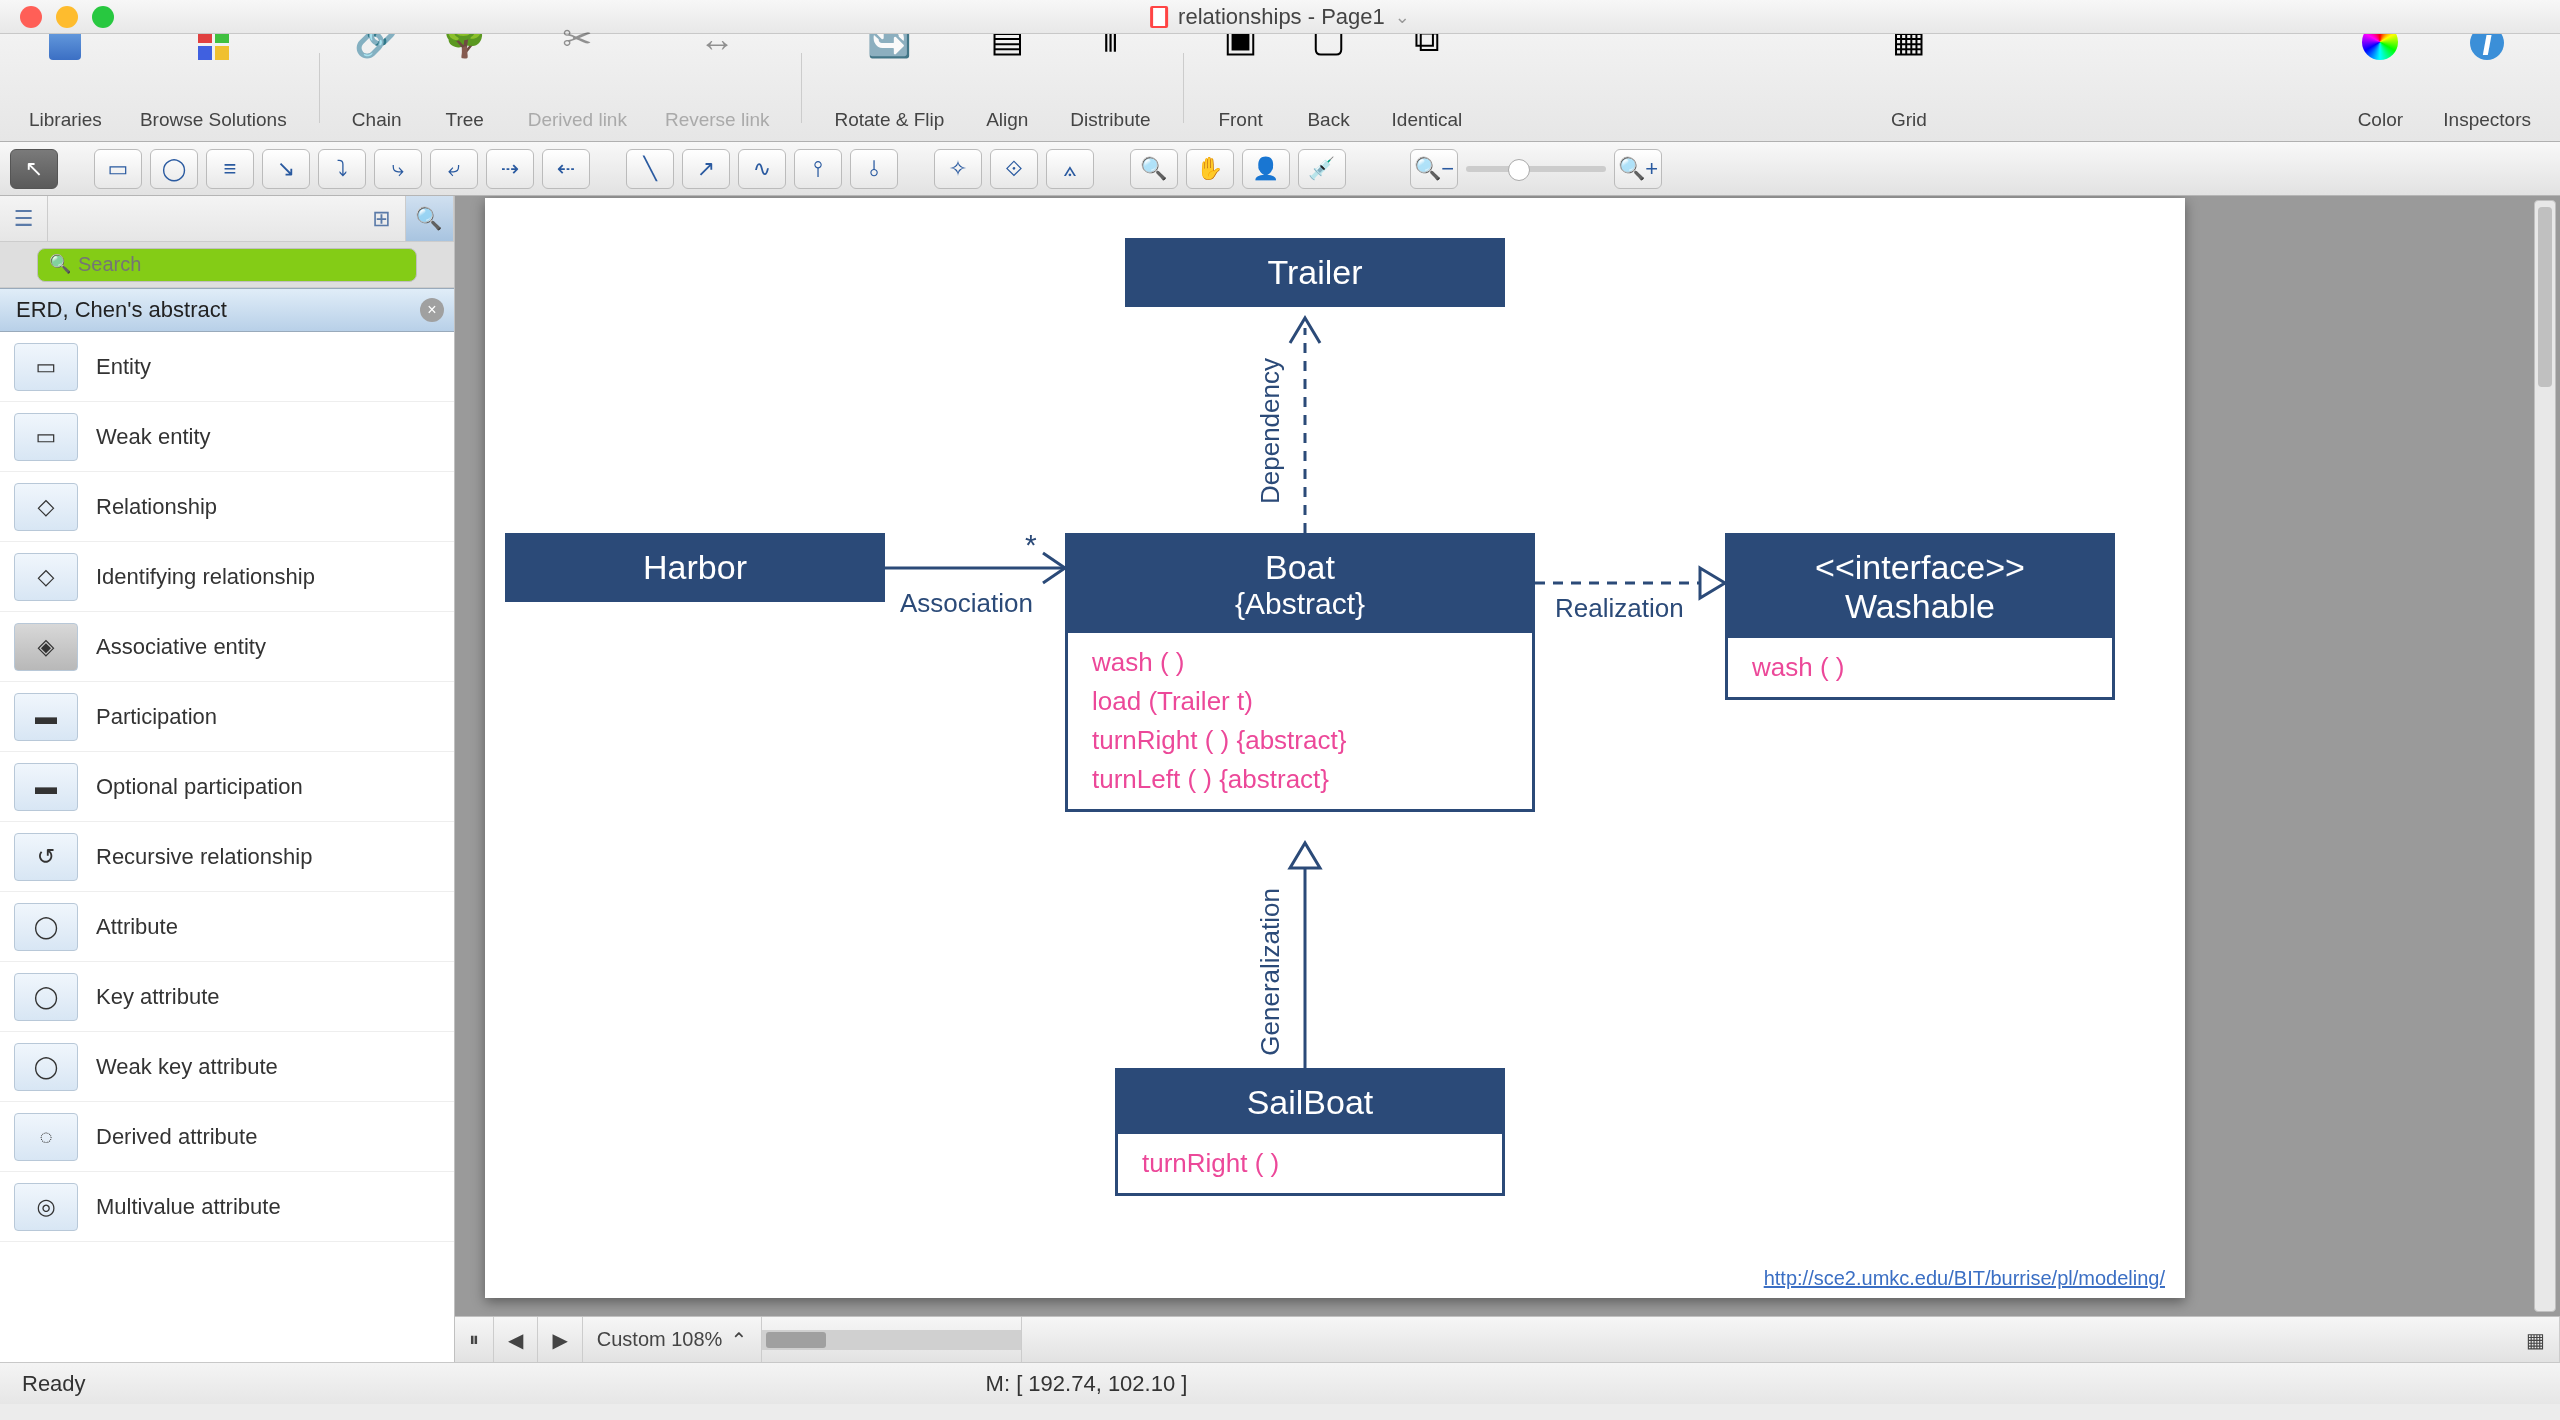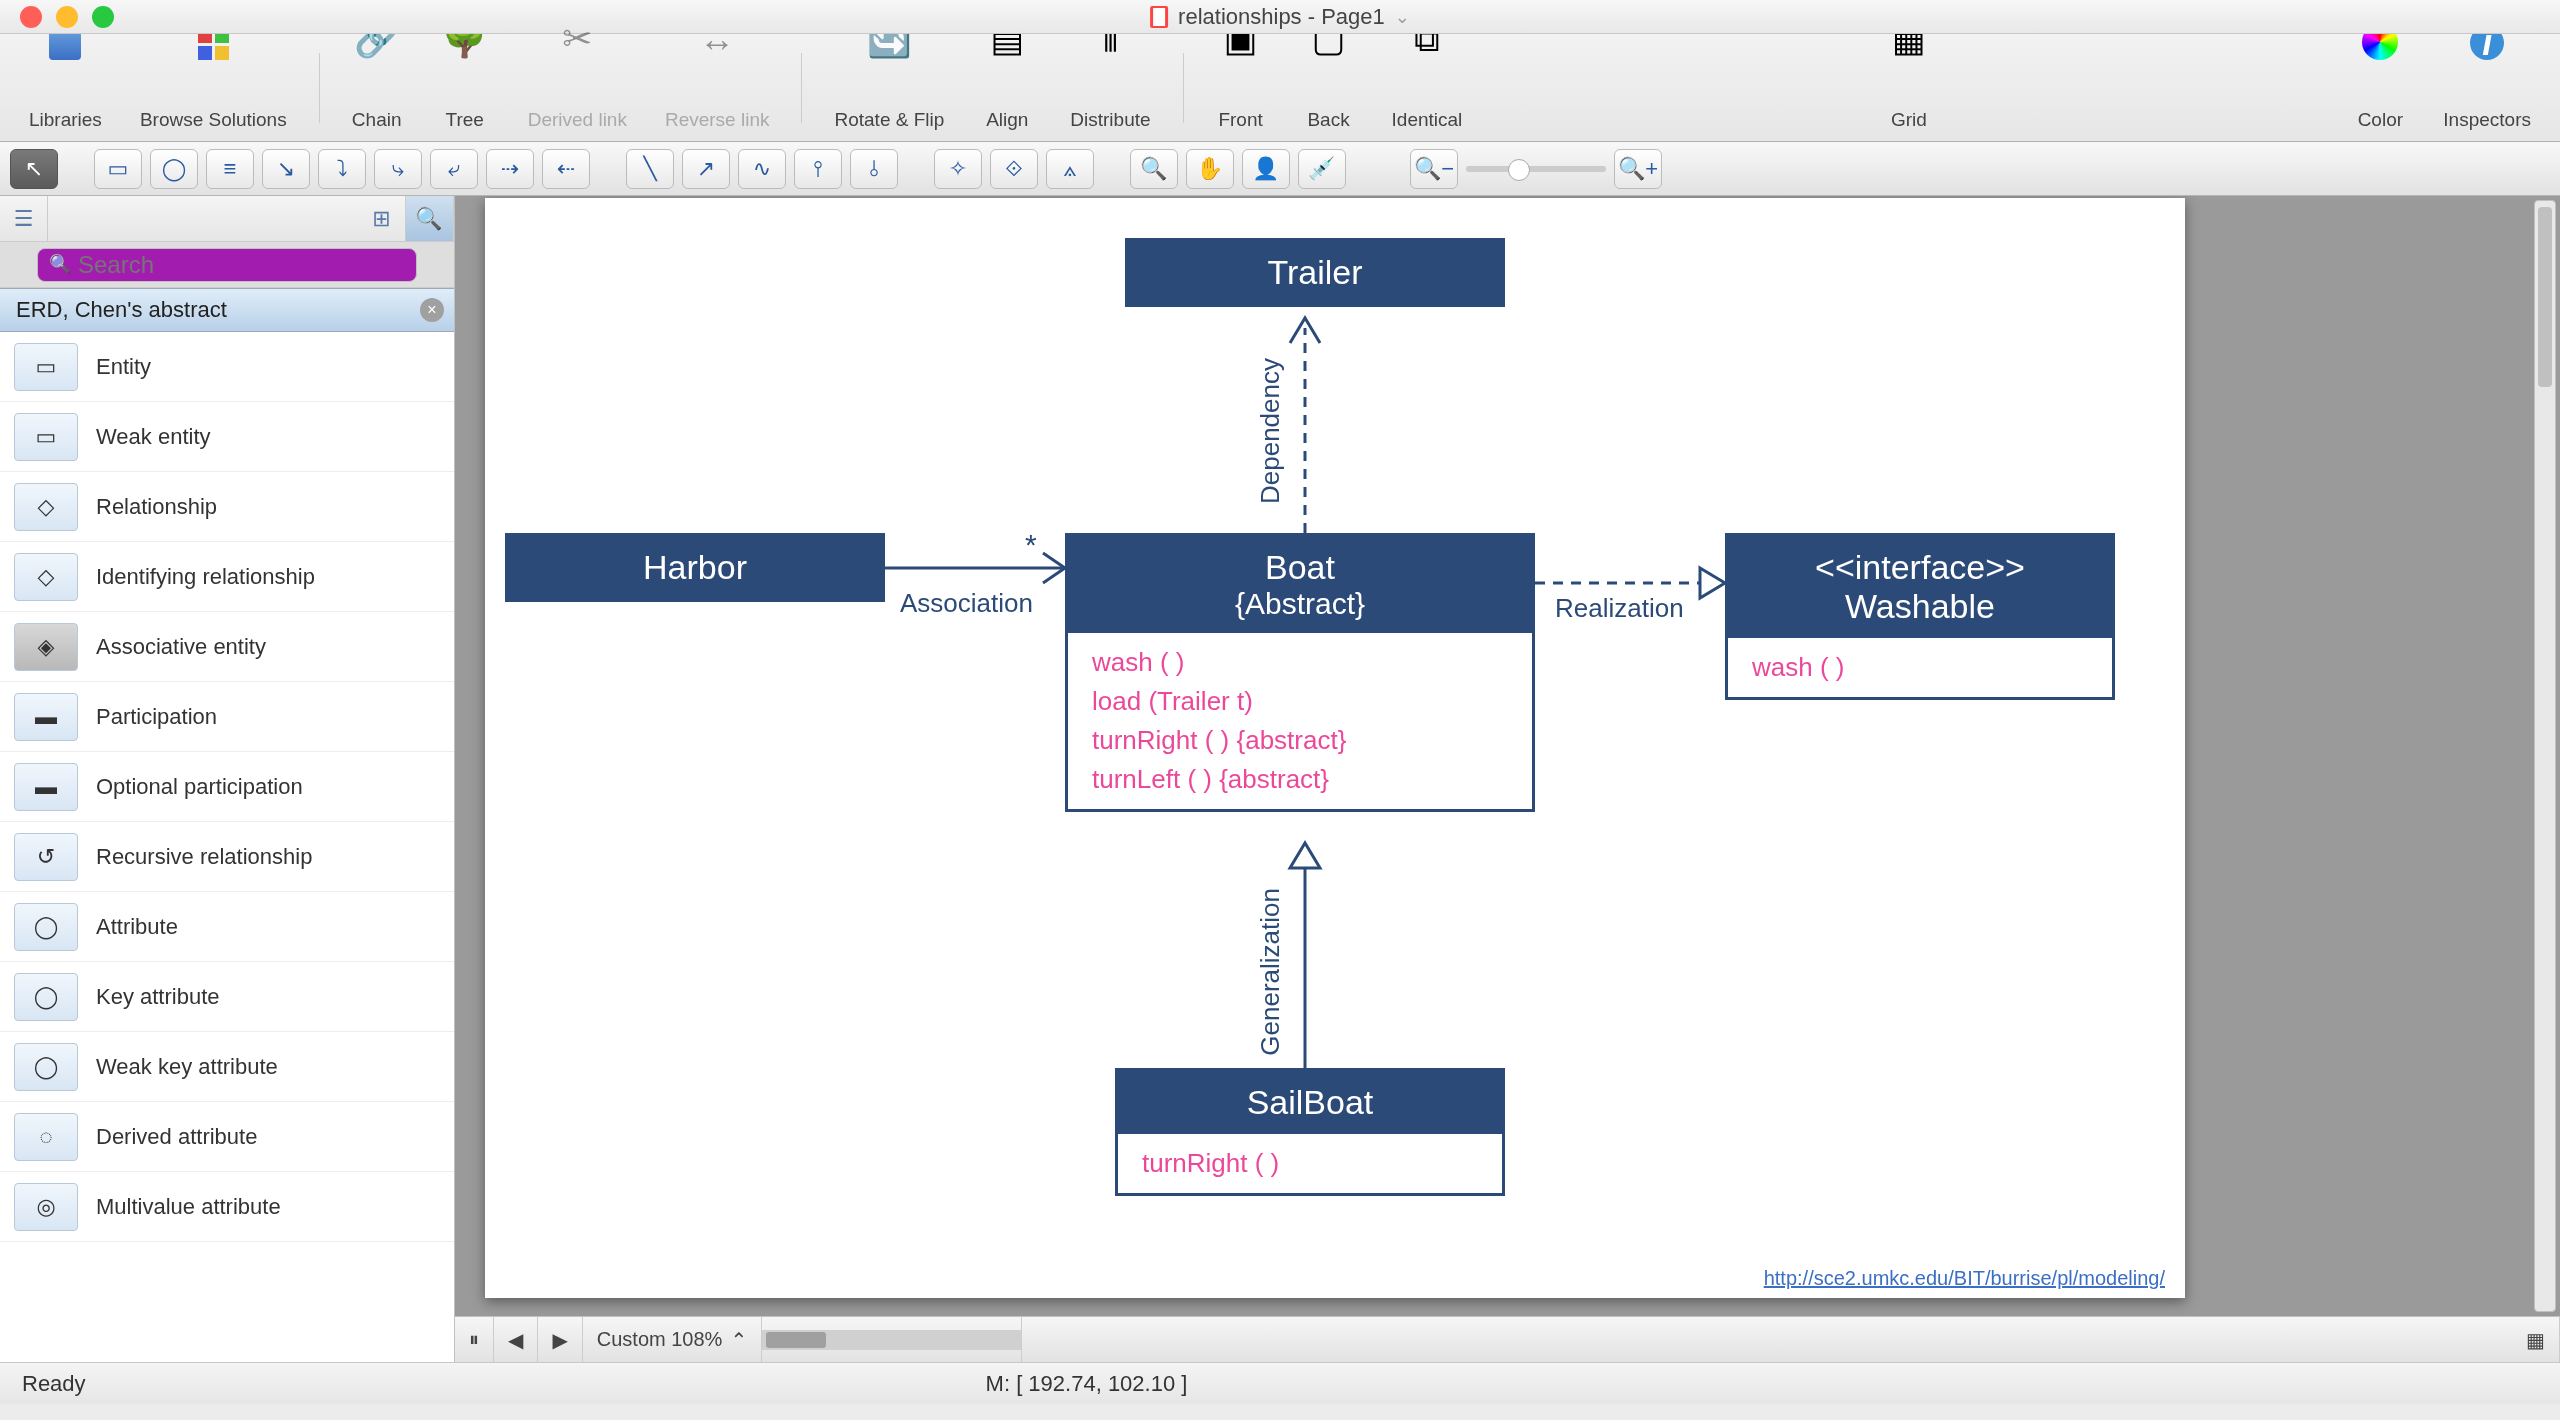--- a/index.html
+++ b/index.html
@@ -32,21 +32,21 @@
 .zoom-slider::after{content:"";position:absolute;left:30%;top:-7px;width:20px;height:20px;background:#fff;border:1px solid #aaa;border-radius:50%;}
 
 .workspace { display:flex; height:calc(100% - 50px - 108px - 54px - 42px); }
 
 .sidebar { width:455px; background:#fff; border-right:1px solid #c0c0c0; display:flex; flex-direction:column; }
 .side-top { height:46px; background:linear-gradient(#f4f4f4,#e6e6e6); border-bottom:1px solid #ccc; display:flex; align-items:center; }
 .side-top-btn{width:48px;height:100%;display:flex;align-items:center;justify-content:center;border-right:1px solid #ccc;color:#5a7aa8;font-size:22px;}
 .side-top-btn.active{background:linear-gradient(#d0e0f0,#a8c4e0);}
 .side-top-flex{flex:1;}
 .searchbar{height:46px;display:flex;align-items:center;justify-content:center;background:#dedede;border-bottom:1px solid #ccc;}
-.searchbar input{width:380px;height:34px;border:1px solid #c0c0c0;border-radius:8px;padding:0 14px 0 40px;font-size:24px;background:#a21caf;}
+.searchbar input{width:380px;height:34px;border:1px solid #c0c0c0;border-radius:8px;padding:0 14px 0 40px;font-size:20px;background:#84cc16;}
 .searchbar-wrap{position:relative;}
 .searchbar-wrap::before{content:"🔍";position:absolute;left:12px;top:5px;color:#999;font-size:18px;}
 .grp-hdr{height:44px;background:linear-gradient(#e0edf8,#b8d0e8);border-top:1px solid #9ab;border-bottom:1px solid #9ab;display:flex;align-items:center;padding:0 16px;font-size:22px;color:#222;position:relative;}
 .grp-hdr .close{position:absolute;right:10px;width:24px;height:24px;background:#a0a0a0;border-radius:50%;color:#fff;font-size:16px;display:flex;align-items:center;justify-content:center;}
 .lib-list{overflow-y:auto;}
 .lib-item{height:70px;display:flex;align-items:center;padding:0 14px;gap:18px;border-bottom:1px solid #eee;font-size:22px;color:#333;}
 .lib-thumb{width:64px;height:48px;background:linear-gradient(#f0f6fc,#d8e6f4);border:1px solid #b8c8d8;border-radius:4px;display:flex;align-items:center;justify-content:center;}
 .lib-thumb.sel{background:linear-gradient(#d8d8d8,#b8b8b8);}
 
 .canvas-area{flex:1;display:flex;flex-direction:column;background:#9a9a9a;position:relative;}

